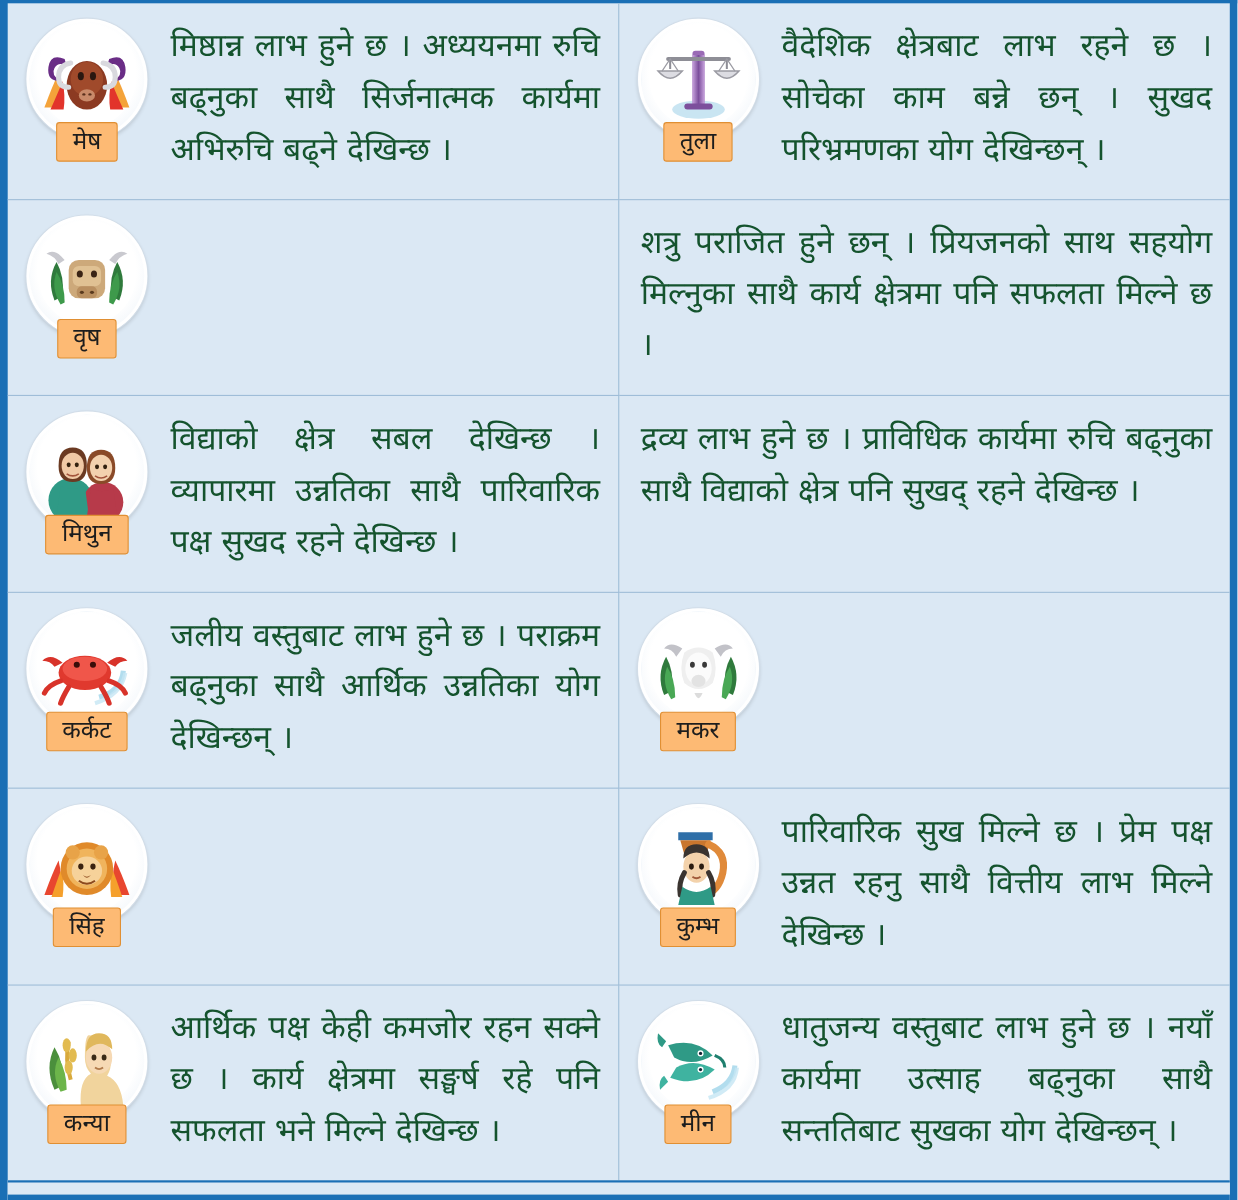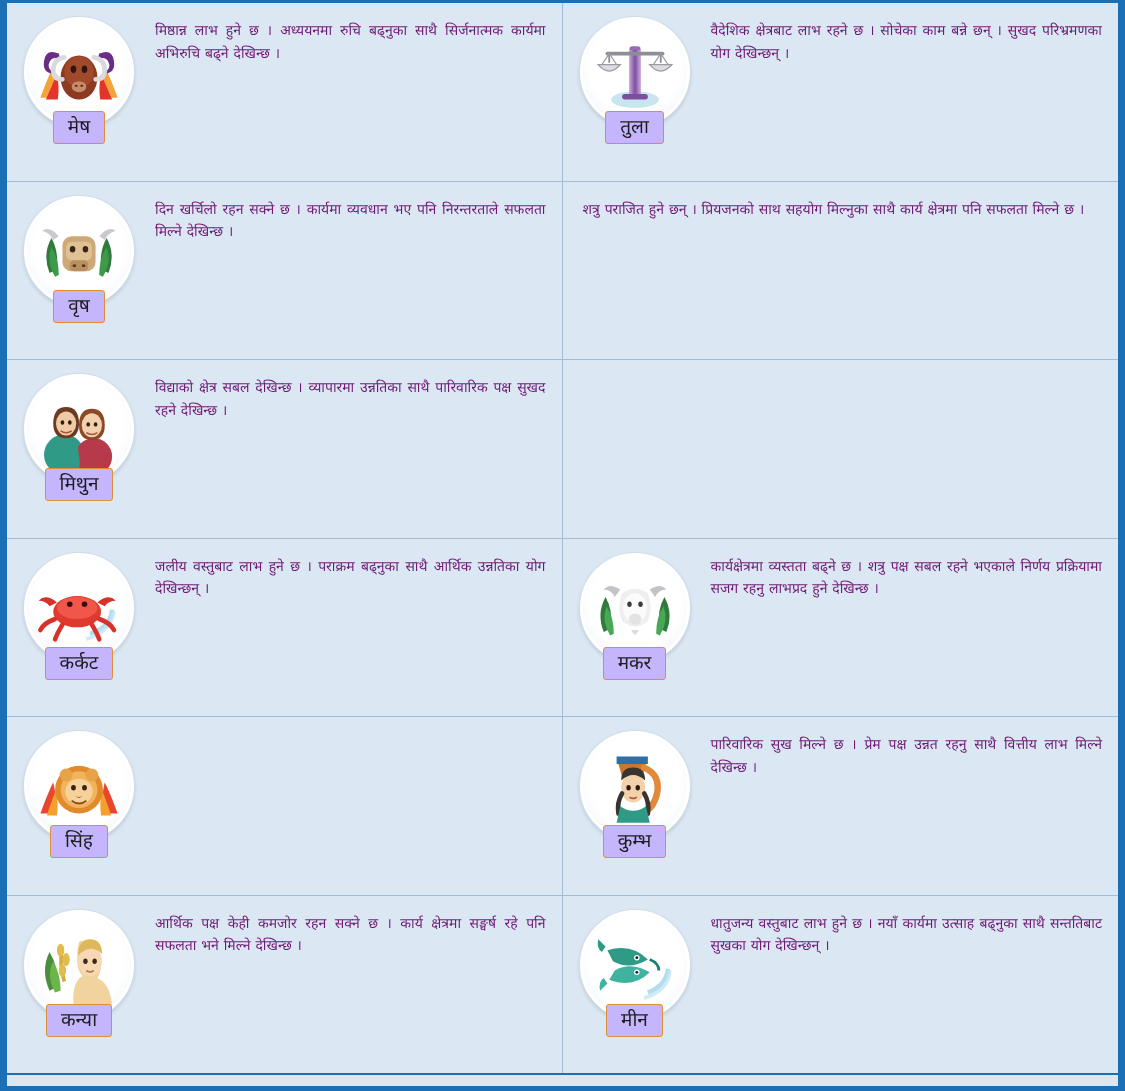--- a/index.html
+++ b/index.html
@@ -68,40 +68,40 @@
     overflow: hidden;
     position: relative;
   }
   .medallion svg {
     width: 92px;
     height: 92px;
     display: block;
   }
   .name-tag {
     margin-top: -16px;
-    background: #c4b5fd;
+    background: #fdba74;
     color: #1d1d1d;
-    font-size: 19px;
+    font-size: 22px;
     line-height: 1;
     padding: 5px 14px 7px 14px;
     border-radius: 3px;
     border: 1px solid #e08f33;
     position: relative;
     z-index: 3;
     white-space: nowrap;
     font-family: "Liberation Sans", sans-serif;
   }
   .text {
     flex: 1 1 auto;
     padding-left: 12px;
     padding-right: 4px;
     padding-top: 6px;
-    font-size: 14px;
+    font-size: 29px;
     line-height: 1.62;
-    color: #701a75;
+    color: #14532d;
     text-align: justify;
     text-align-last: left;
     font-family: "Liberation Sans", sans-serif;
     word-spacing: 1px;
   }
   .footer-bar {
     position: absolute;
     left: 0;
     right: 0;
     bottom: 0;
@@ -190,21 +190,20 @@
             <rect x="36" y="40" width="28" height="20" rx="6" fill="#e0c193"></rect>
             <ellipse cx="43" cy="48" rx="3" ry="3.5" fill="#3a2415"></ellipse>
             <ellipse cx="57" cy="48" rx="3" ry="3.5" fill="#3a2415"></ellipse>
             <rect x="40" y="60" width="20" height="12" rx="5" fill="#b98f60"></rect>
             <ellipse cx="45" cy="66" rx="2" ry="1.6" fill="#5a3a1e"></ellipse>
             <ellipse cx="55" cy="66" rx="2" ry="1.6" fill="#5a3a1e"></ellipse>
           </svg>
         </div>
         <div class="name-tag">वृष</div>
       </div>
-      <div class="text">दिन खर्चिलो रहन सक्ने छ । कार्यमा व्यवधान भए पनि निरन्तरताले सफलता मिल्ने देखिन्छ ।</div>
     </div>
 
     <div class="cell">
       <div class="text">शत्रु पराजित हुने छन् । प्रियजनको साथ सहयोग मिल्नुका साथै कार्य क्षेत्रमा पनि सफलता मिल्ने छ ।</div>
     </div>
 
     <div class="cell left">
       <div class="sign">
         <div class="medallion">
           <svg viewBox="0 0 100 100">
@@ -224,20 +223,21 @@
             <path d="M24 64 q12 6 24 0 l4 30 h-32z" fill="#2f9a86"></path>
             <path d="M54 66 q12 6 22 0 l4 28 h-30z" fill="#b73a4a"></path>
           </svg>
         </div>
         <div class="name-tag">मिथुन</div>
       </div>
       <div class="text">विद्याको क्षेत्र सबल देखिन्छ । व्यापारमा उन्नतिका साथै पारिवारिक पक्ष सुखद रहने देखिन्छ ।</div>
     </div>
 
     <div class="cell">
+      <div class="text">द्रव्य लाभ हुने छ । प्राविधिक कार्यमा रुचि बढ्नुका साथै विद्याको क्षेत्र पनि सुखद् रहने देखिन्छ ।</div>
     </div>
 
     <div class="cell left">
       <div class="sign">
         <div class="medallion">
           <svg viewBox="0 0 100 100">
             <circle cx="50" cy="50" r="48" fill="#ffffff"></circle>
             <path d="M62 78 q22-6 24-26" stroke="#9fd4ea" stroke-width="5" fill="none" opacity="0.8"></path>
             <path d="M58 84 q26-8 30-30" stroke="#c6e6f4" stroke-width="4" fill="none" opacity="0.8"></path>
             <ellipse cx="48" cy="54" rx="26" ry="17" fill="#e0392e"></ellipse>
@@ -271,21 +271,20 @@
             <path d="M36 34 q14-10 28 0 q6 16 0 30 q-14 12-28 0 q-6-14 0-30z" fill="#efefef"></path>
             <ellipse cx="50" cy="50" rx="13" ry="16" fill="#fbfbfb"></ellipse>
             <ellipse cx="44" cy="46" rx="2.4" ry="3" fill="#3a3a3a"></ellipse>
             <ellipse cx="56" cy="46" rx="2.4" ry="3" fill="#3a3a3a"></ellipse>
             <ellipse cx="50" cy="62" rx="7" ry="6" fill="#e3e3e3"></ellipse>
             <path d="M46 74 q4 10 8 0" fill="#dcdcdc"></path>
           </svg>
         </div>
         <div class="name-tag">मकर</div>
       </div>
-      <div class="text">कार्यक्षेत्रमा व्यस्तता बढ्ने छ । शत्रु पक्ष सबल रहने भएकाले निर्णय प्रक्रियामा सजग रहनु लाभप्रद हुने देखिन्छ ।</div>
     </div>
 
     <div class="cell left">
       <div class="sign">
         <div class="medallion">
           <svg viewBox="0 0 100 100">
             <circle cx="50" cy="50" r="48" fill="#ffffff"></circle>
             <path d="M8 80 q8-22 14-34 q4 16 2 34z" fill="#e8462f"></path>
             <path d="M92 80 q-8-22-14-34 q-4 16-2 34z" fill="#e8462f"></path>
             <path d="M15 82 q6-18 10-28 q3 14 1 28z" fill="#f5a02c"></path>

